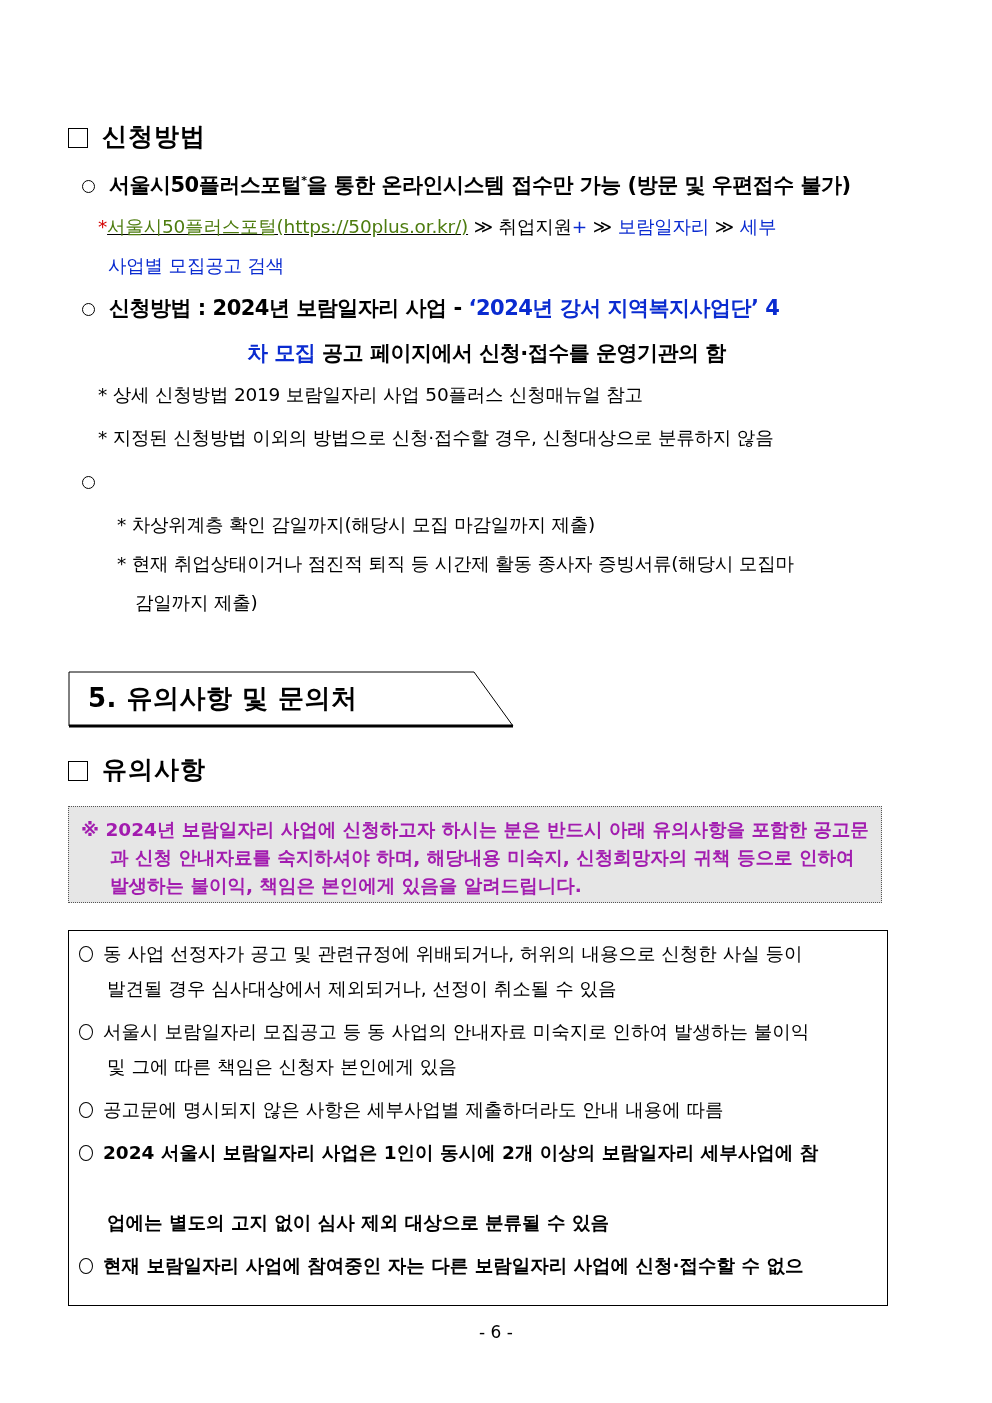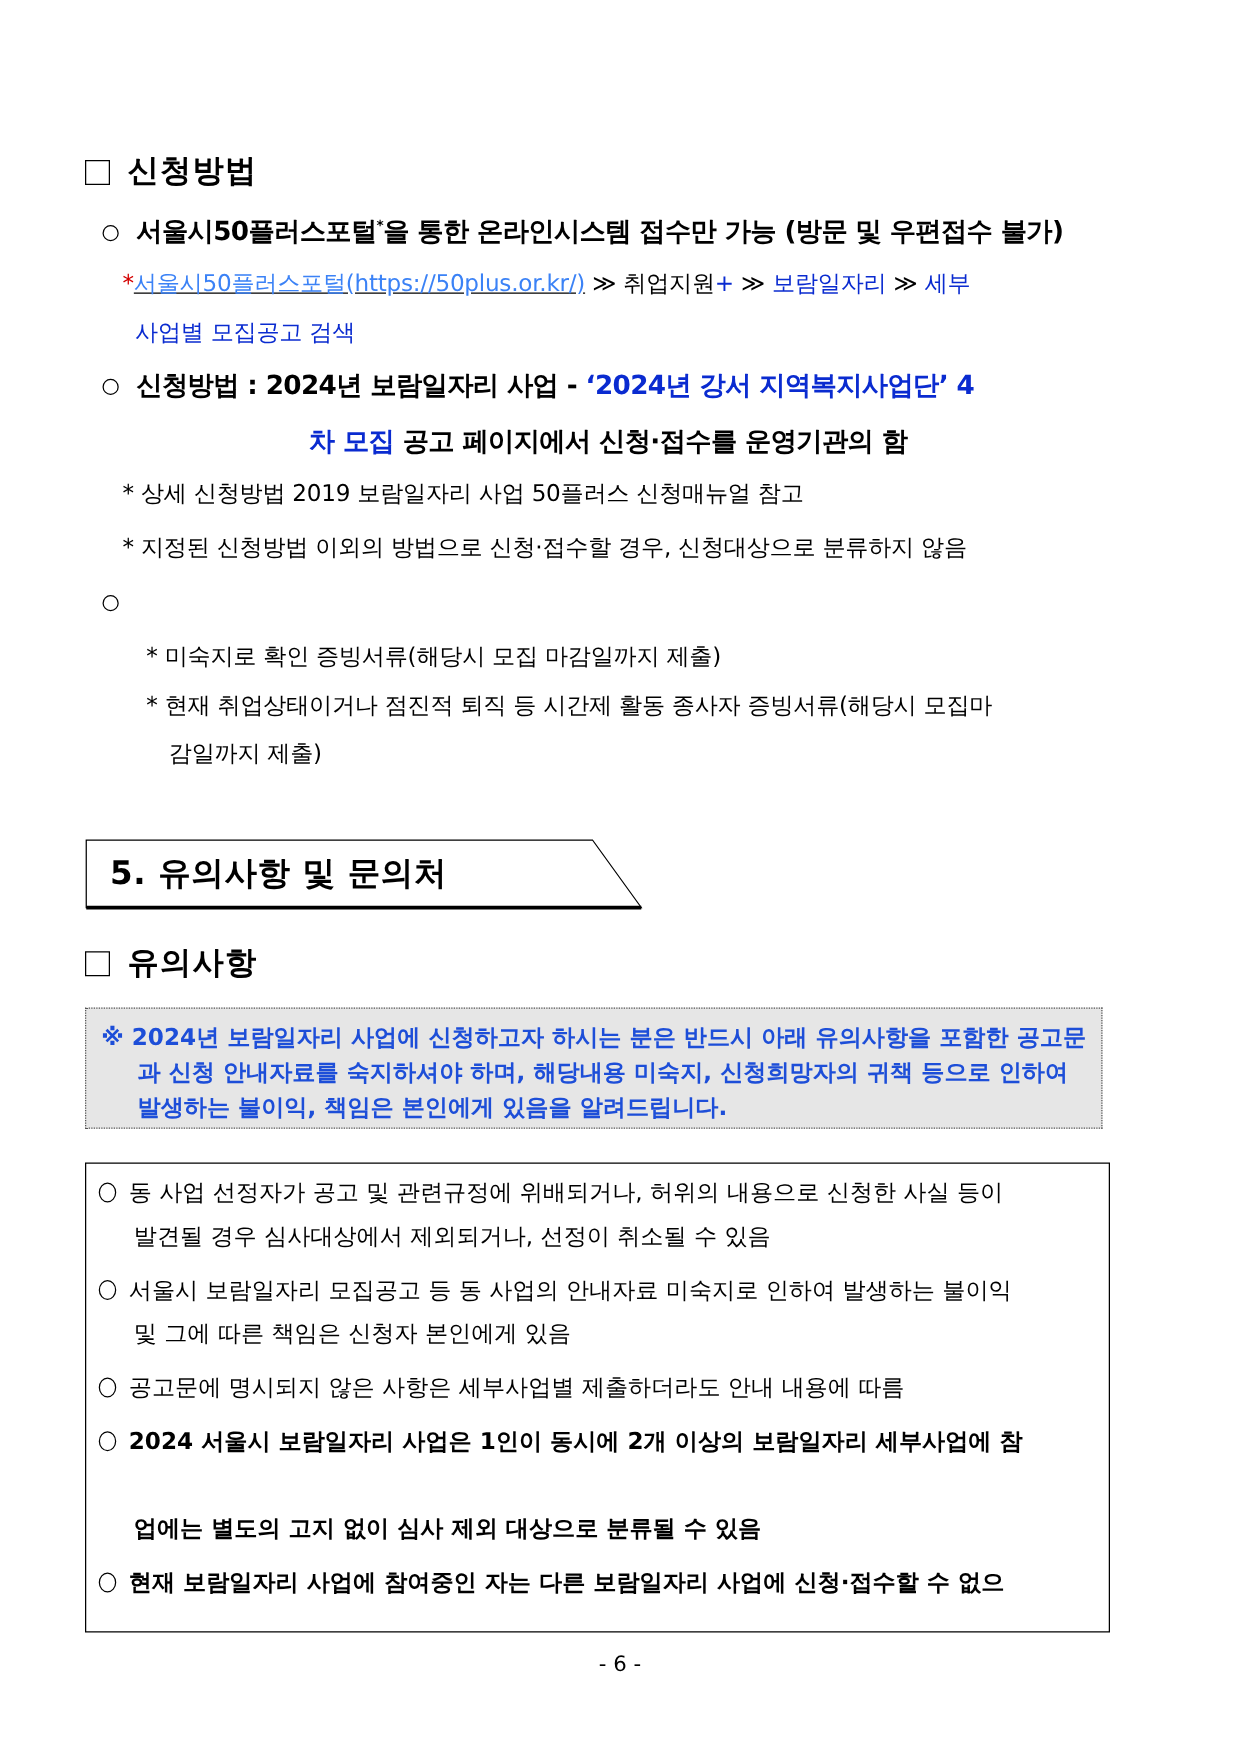--- a/index.html
+++ b/index.html
@@ -5,25 +5,25 @@
   html, body { margin:0; padding:0; background:#fff; }
   body { width:992px; height:1403px; position:relative; font-family:"DejaVu Sans","Liberation Sans",sans-serif; color:#000; overflow:hidden; }
   .abs { position:absolute; white-space:nowrap; }
   .sq { display:inline-block; width:20px; height:20px; border:1.5px solid #000; box-sizing:border-box; vertical-align:middle; margin-right:14px; }
   .h2 { font-size:25px; font-weight:bold; letter-spacing:1px; }
   .b1 { font-size:21px; font-weight:bold; letter-spacing:-0.5px; }
   .bul { display:inline-block; width:13px; height:13px; border:1.5px solid #000; border-radius:50%; box-sizing:border-box; margin-right:14px; vertical-align:middle; }
   .n { font-size:18.5px; letter-spacing:-0.2px; }
   .red { color:#d40000; }
   .blue { color:#0a2bd0; }
-  .link { color:#3b82f6; text-decoration:underline; text-decoration-color:#000; }
+  .link { color:#4d7c0f; text-decoration:underline; text-decoration-color:#000; }
   .sec-banner { position:absolute; left:68px; top:671px; width:446px; height:56px; }
   .sec-banner svg { position:absolute; left:0; top:0; }
   .sec-title { position:absolute; left:20px; top:10px; font-size:26px; font-weight:bold; letter-spacing:0.5px; }
-  .notice { position:absolute; left:68px; top:806px; width:814px; height:97px; background:#e6e6e6; border:1px dotted #555; box-sizing:border-box; color:#1d4ed8; font-weight:bold; font-size:18.5px; }
+  .notice { position:absolute; left:68px; top:806px; width:814px; height:97px; background:#e6e6e6; border:1px dotted #555; box-sizing:border-box; color:#a21caf; font-weight:bold; font-size:18.5px; }
   .notice .line { position:absolute; white-space:nowrap; }
   .box { position:absolute; left:68px; top:930px; width:820px; height:376px; border:1.5px solid #000; box-sizing:border-box; }
   .box .line { position:absolute; white-space:nowrap; font-size:18.5px; }
   .ob { display:inline-block; width:14px; height:16px; border:1.3px solid #000; border-radius:50%; box-sizing:border-box; margin-right:10px; vertical-align:-2px; }
   .bold { font-weight:bold; }
   .pagenum { position:absolute; left:0; width:992px; top:1322px; text-align:center; font-size:17px; }
 </style>
 </head>
 <body>
 
@@ -46,21 +46,21 @@
 <div class="abs b1" style="left:247px; top:339px;">
   <span class="blue">차 모집</span><span> 공고 페이지에서 신청·접수를 운영기관의 함</span>
 </div>
 
 <div class="abs n" style="left:98px; top:382px;">* 상세 신청방법 2019 보람일자리 사업 50플러스 신청매뉴얼 참고</div>
 <div class="abs n" style="left:98px; top:425px;">* 지정된 신청방법 이외의 방법으로 신청·접수할 경우, 신청대상으로 분류하지 않음</div>
 
 <div class="abs b1" style="left:82px; top:469px;">
   <span class="bul"></span>
 </div>
-<div class="abs n" style="left:117px; top:512px;">* 미숙지로 확인 증빙서류(해당시 모집 마감일까지 제출)</div>
+<div class="abs n" style="left:117px; top:512px;">* 차상위계층 확인 감일까지(해당시 모집 마감일까지 제출)</div>
 <div class="abs n" style="left:117px; top:551px;">* 현재 취업상태이거나 점진적 퇴직 등 시간제 활동 종사자 증빙서류(해당시 모집마</div>
 <div class="abs n" style="left:135px; top:590px;">감일까지 제출)</div>
 
 <div class="sec-banner">
   <svg width="448" height="58" viewBox="0 0 448 58">
     <polygon points="1,1 406,1 445,55 1,55" fill="#fff" stroke="#000" stroke-width="1"></polygon>
     <line x1="1" y1="55" x2="445" y2="55" stroke="#000" stroke-width="3"></line>
   </svg>
   <div class="sec-title">5. 유의사항 및 문의처</div>
 </div>

